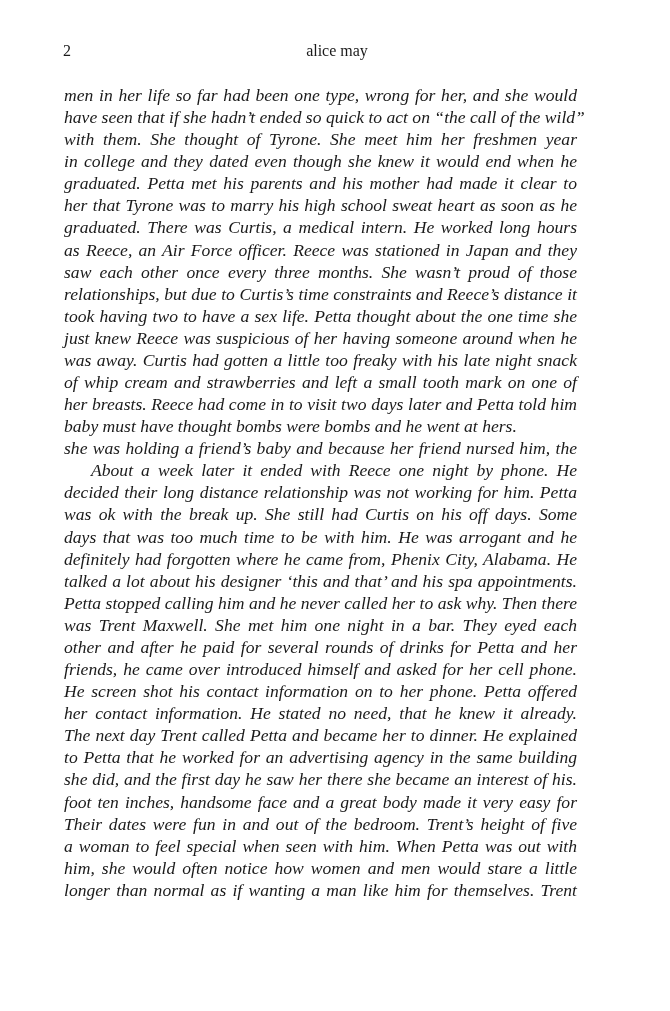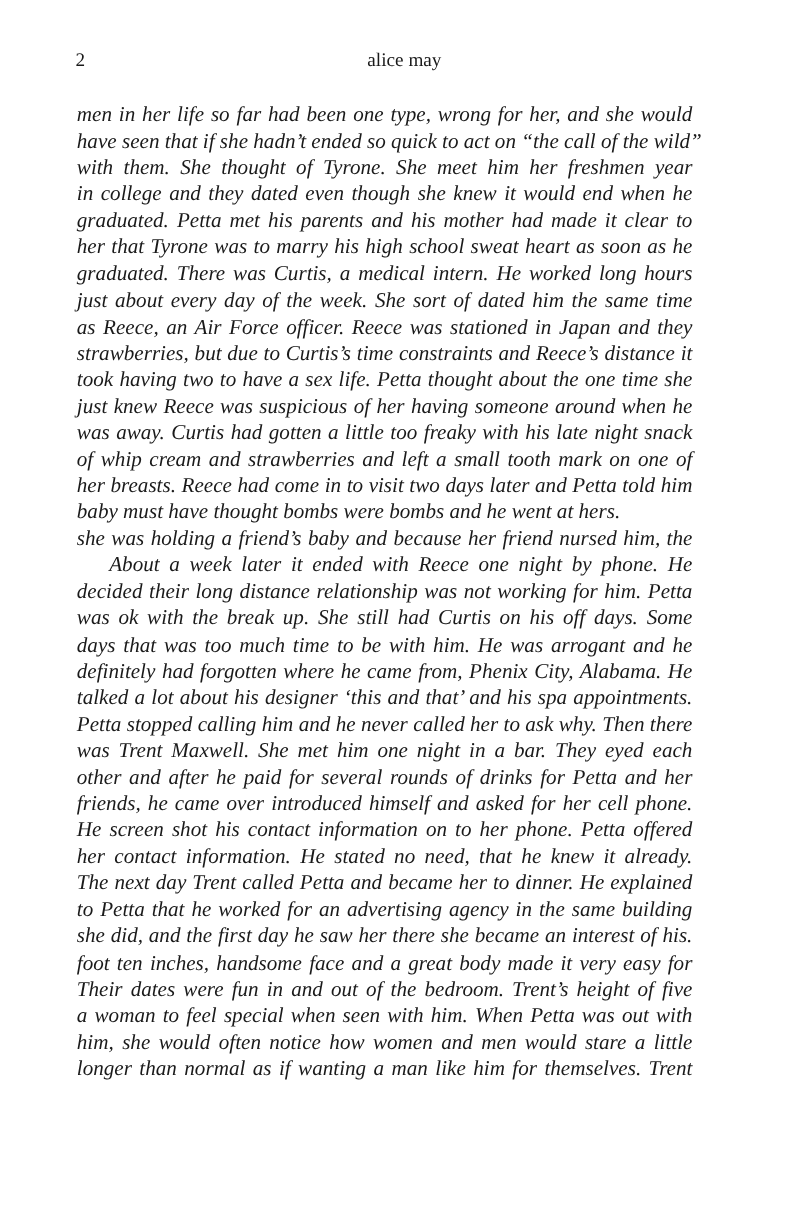--- a/index.html
+++ b/index.html
@@ -71,23 +71,23 @@
 
 <div class="body-text">
   <div class="paragraph">
     <span class="line">men in her life so far had been one type, wrong for her, and she would</span>
     <span class="line">have seen that if she hadn’t ended so quick to act on “the call of the wild”</span>
     <span class="line">with them. She thought of Tyrone. She meet him her freshmen year</span>
     <span class="line">in college and they dated even though she knew it would end when he</span>
     <span class="line">graduated. Petta met his parents and his mother had made it clear to</span>
     <span class="line">her that Tyrone was to marry his high school sweat heart as soon as he</span>
     <span class="line">graduated. There was Curtis, a medical intern. He worked long hours</span>
-    <span class="line">just about every day of the week. She sort of dated him the same time</span>
     <span class="line">as Reece, an Air Force officer. Reece was stationed in Japan and they</span>
-    <span class="line">strawberries, but due to Curtis’s time constraints and Reece’s distance it</span>
+    <span class="line">saw each other once every three months. She wasn’t proud of those</span>
+    <span class="line">relationships, but due to Curtis’s time constraints and Reece’s distance it</span>
     <span class="line">took having two to have a sex life. Petta thought about the one time she</span>
     <span class="line">just knew Reece was suspicious of her having someone around when he</span>
     <span class="line">was away. Curtis had gotten a little too freaky with his late night snack</span>
     <span class="line">of whip cream and strawberries and left a small tooth mark on one of</span>
     <span class="line">her breasts. Reece had come in to visit two days later and Petta told him</span>
     <span class="line last">baby must have thought bombs were bombs and he went at hers.</span>
     <span class="line">she was holding a friend’s baby and because her friend nursed him, the</span>
   </div>
   <div class="paragraph">
     <span class="line indent">About a week later it ended with Reece one night by phone. He</span>

